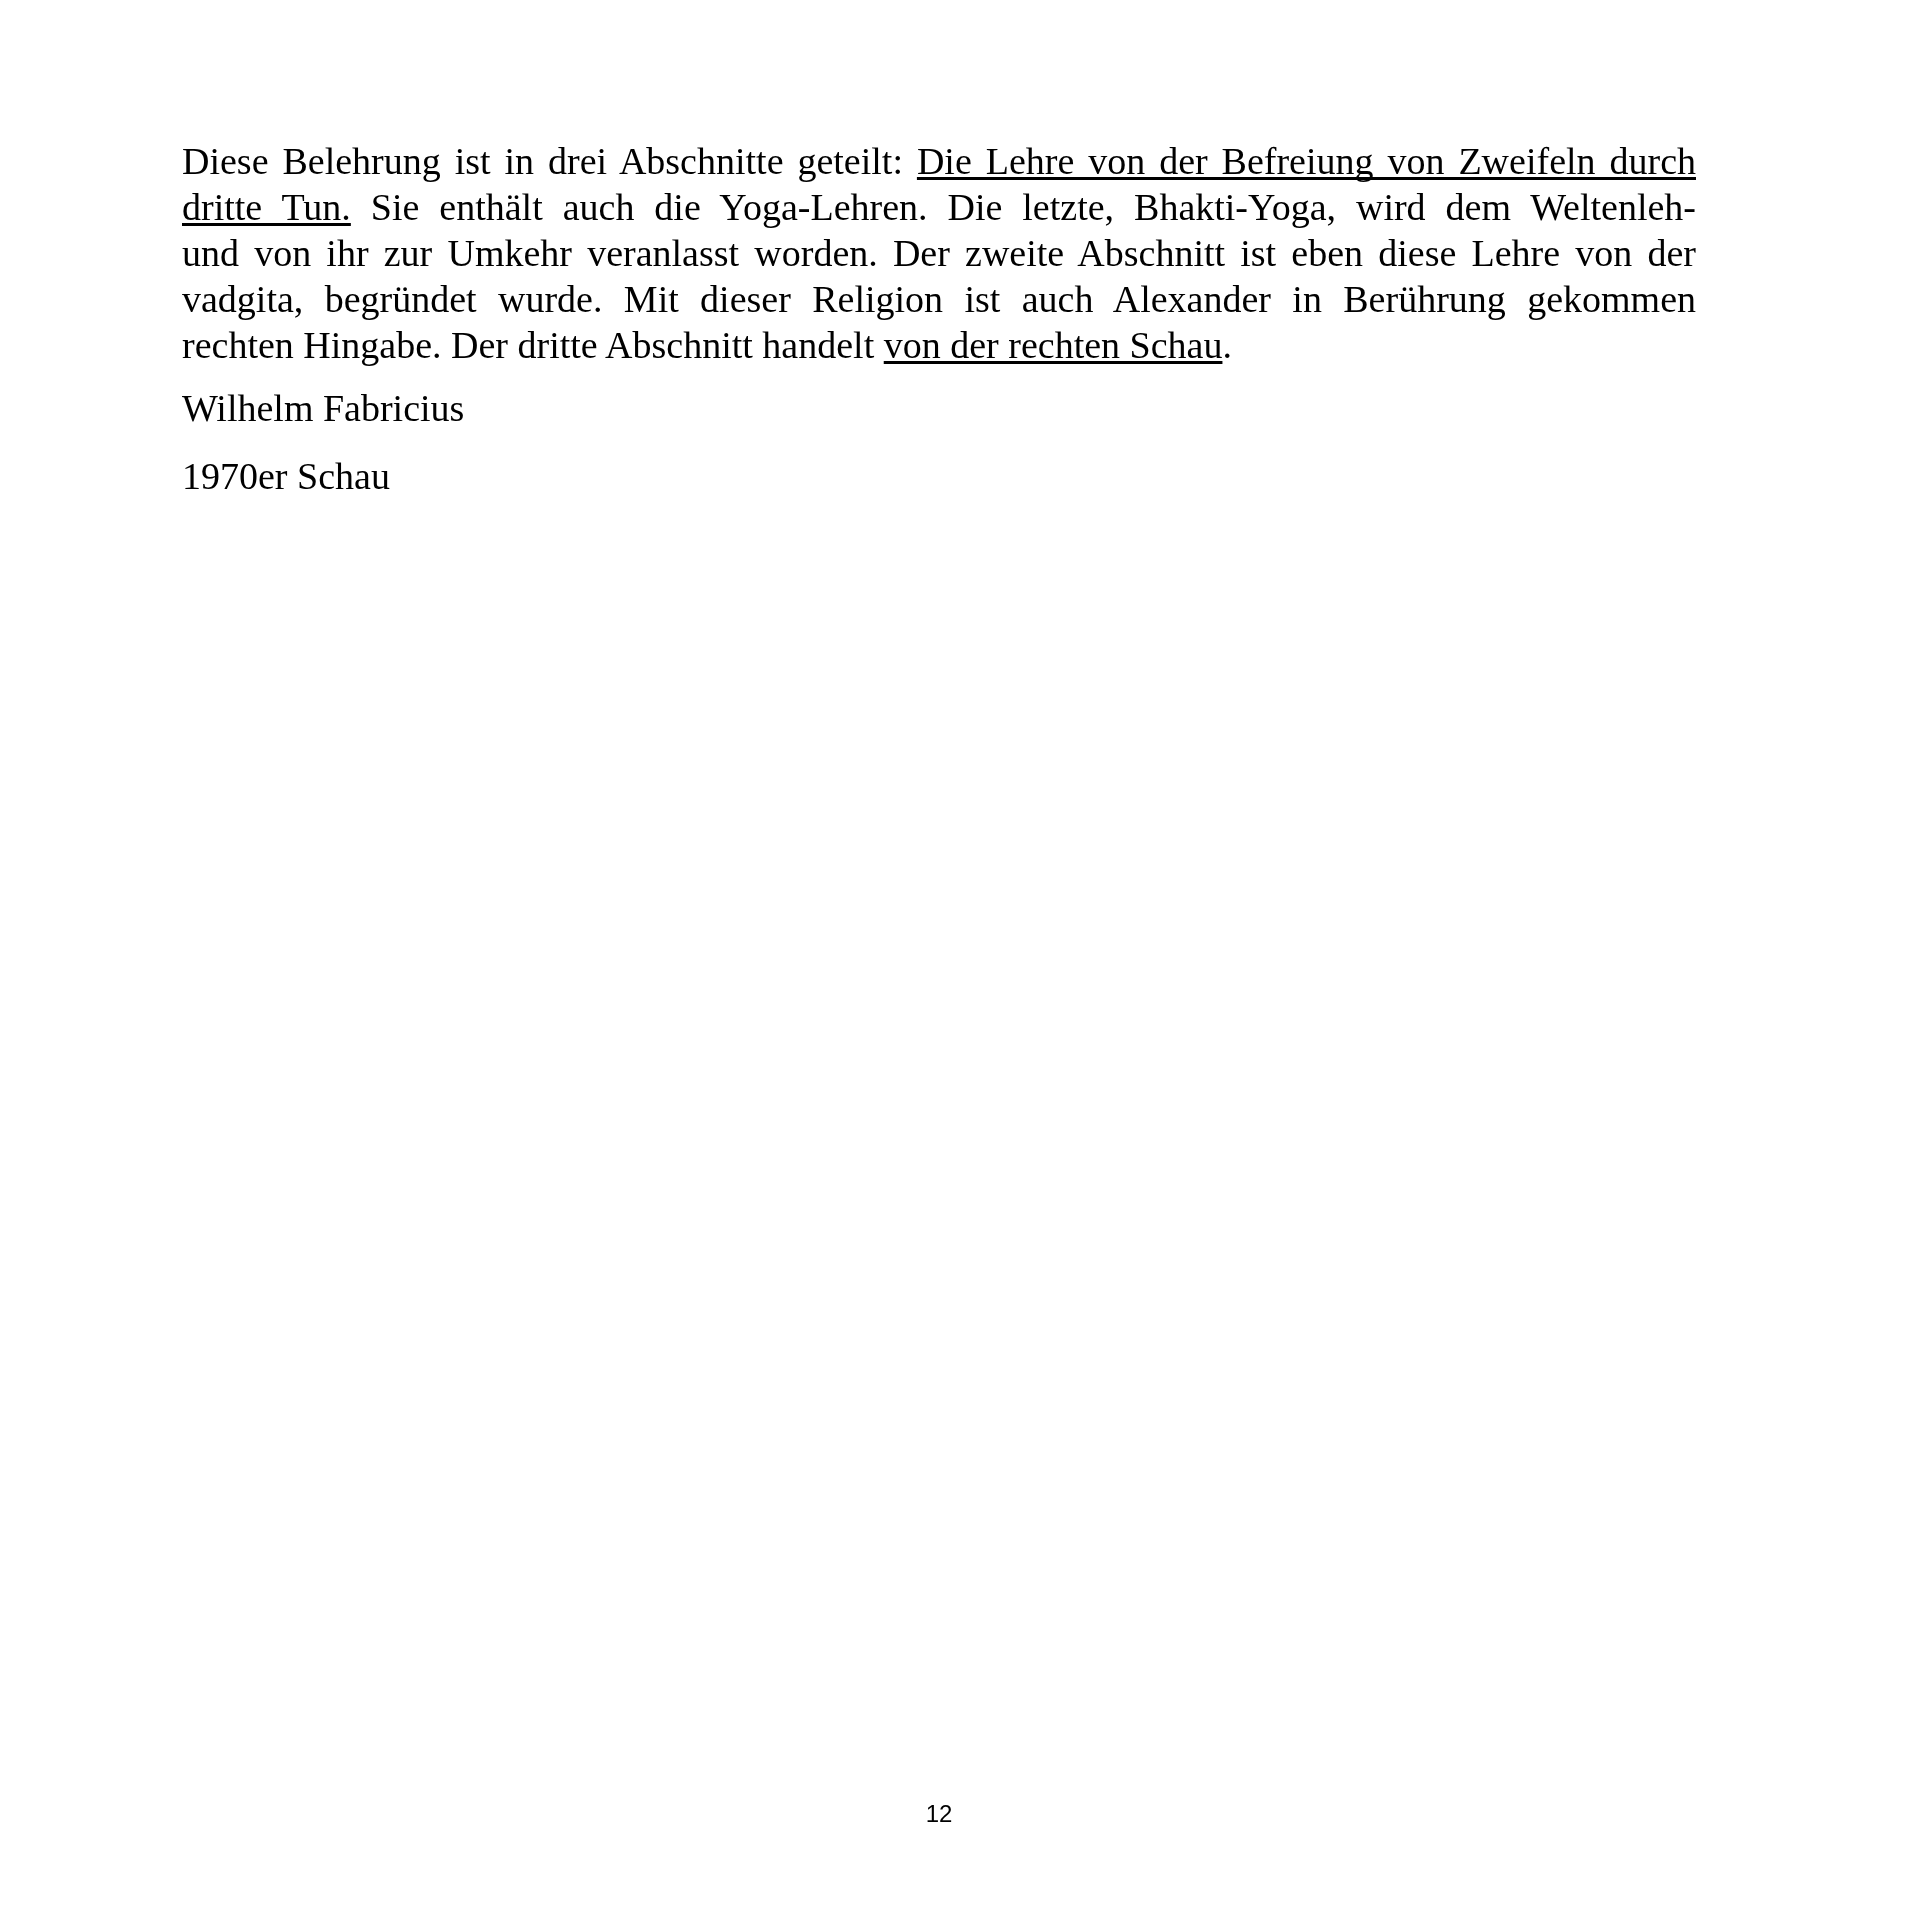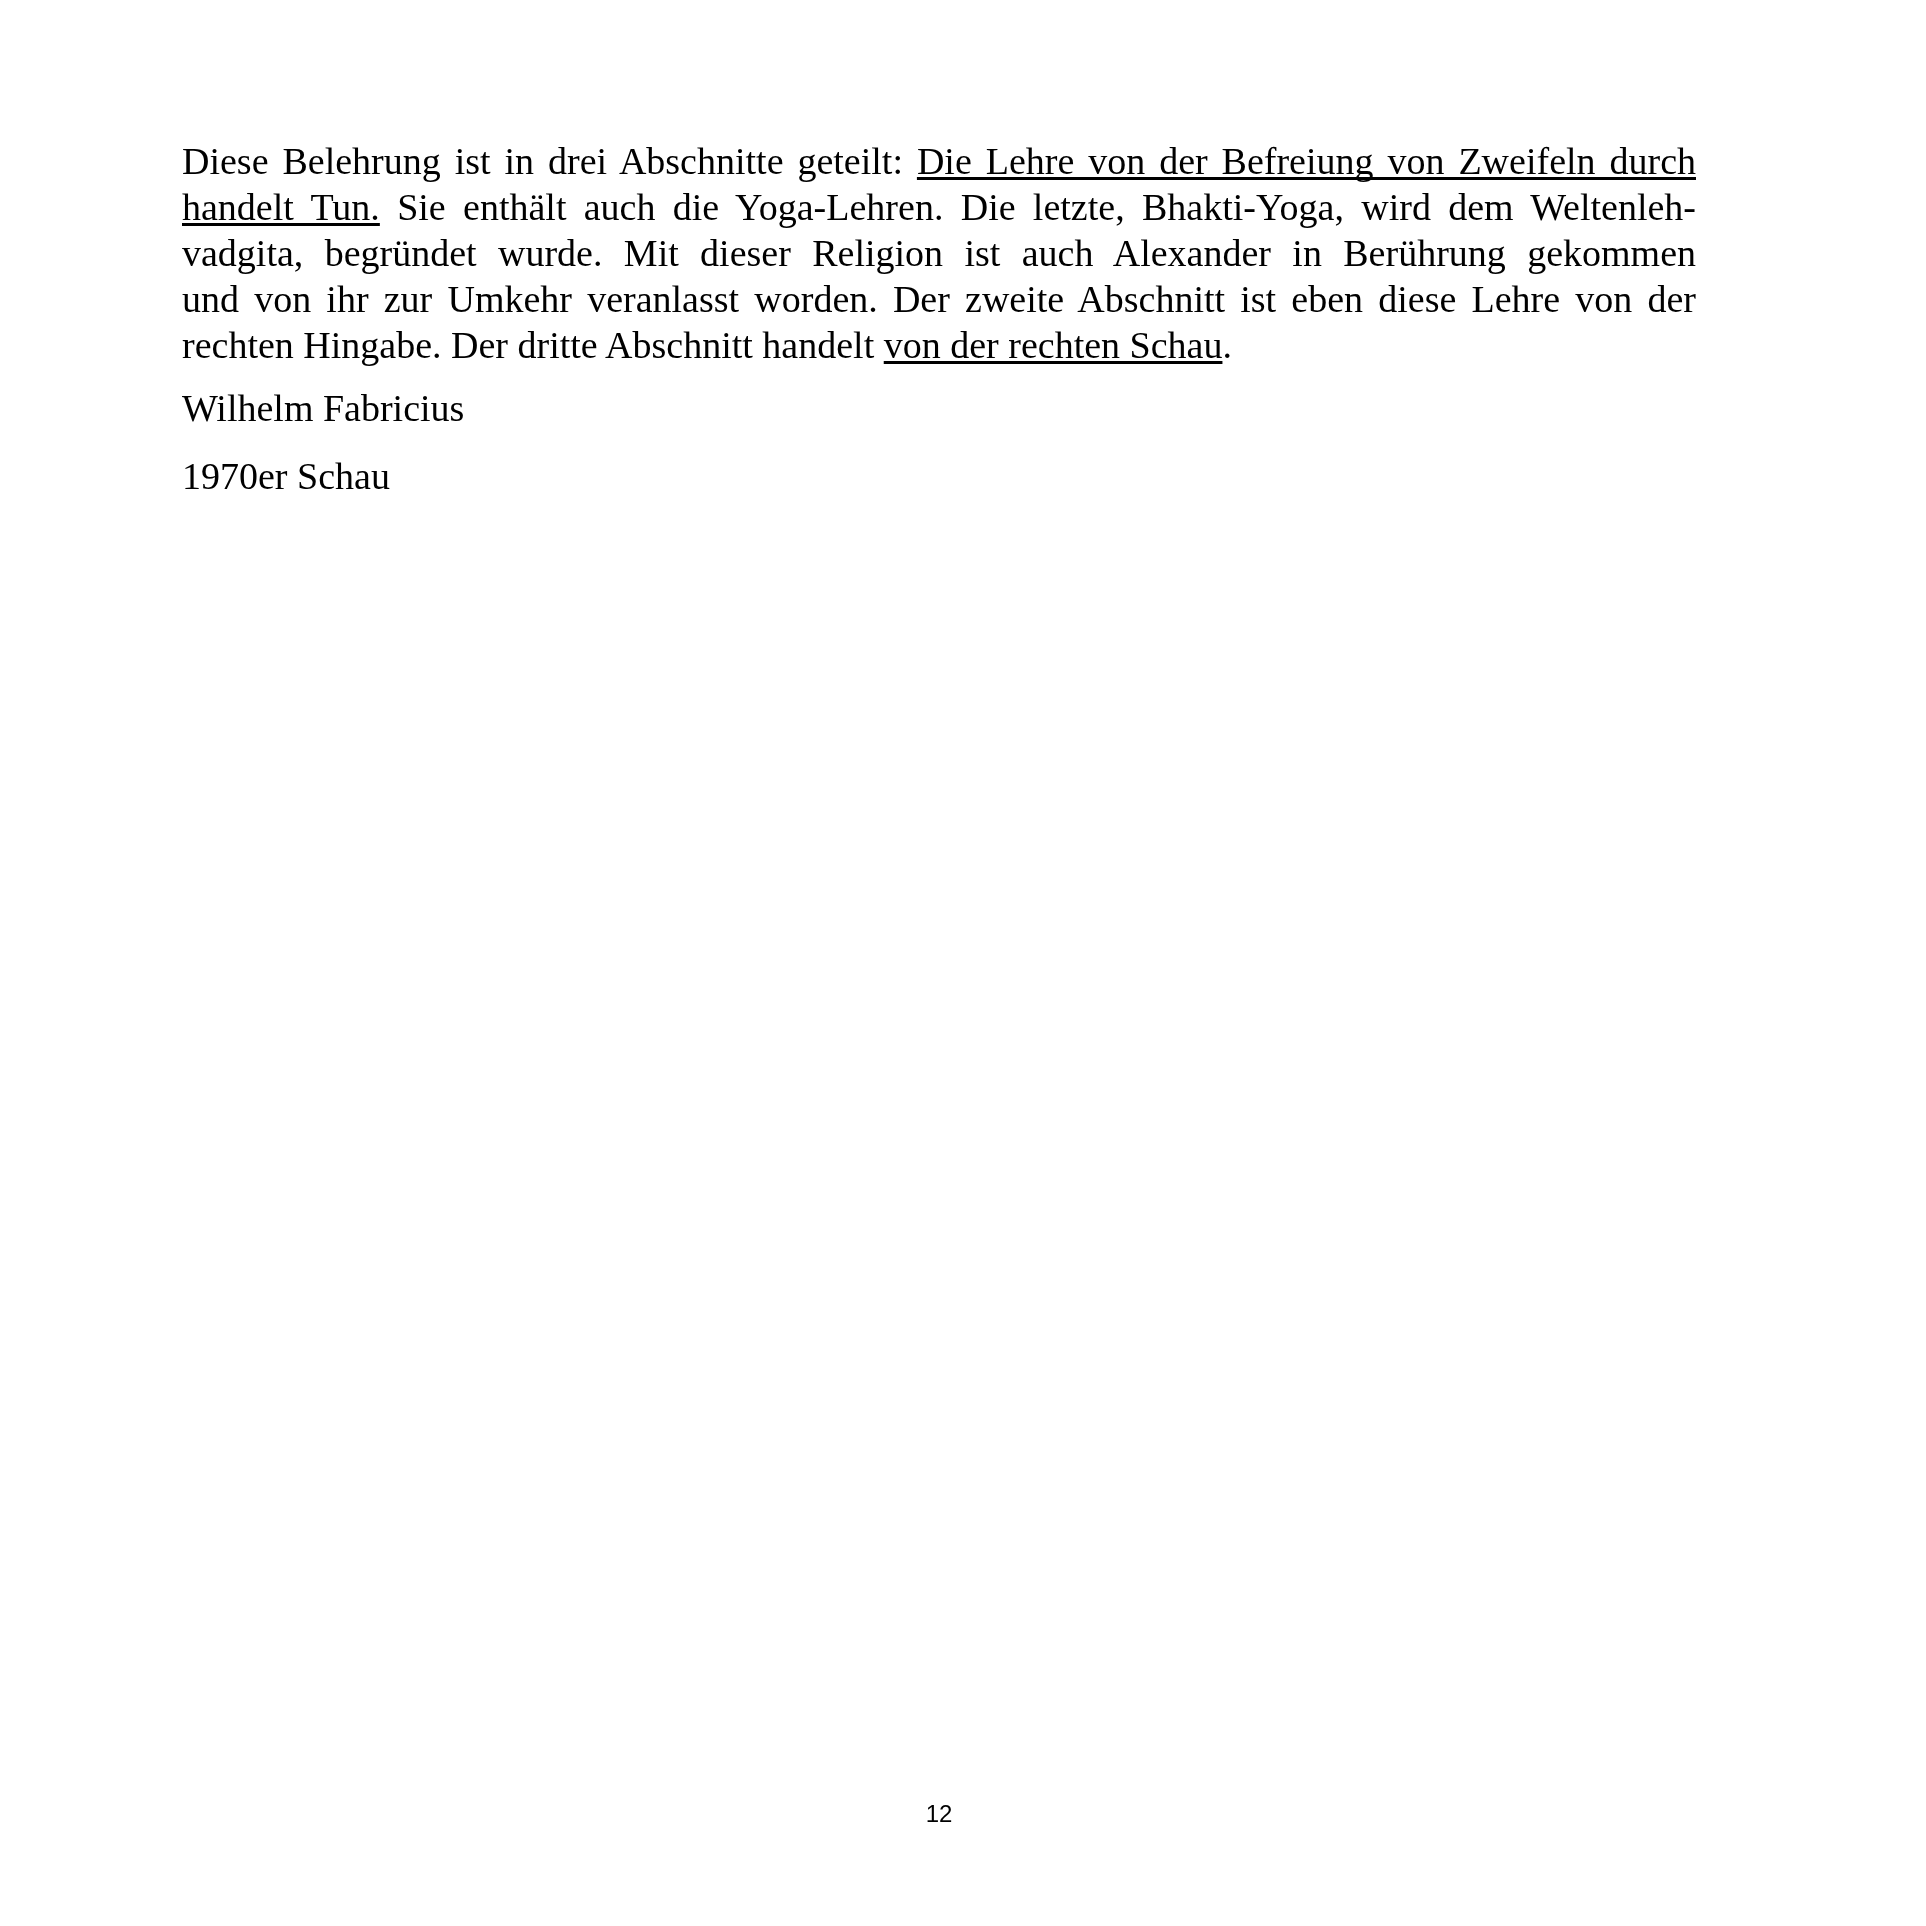--- a/index.html
+++ b/index.html
@@ -57,23 +57,23 @@
     color: #000000;
   }
 </style>
 </head>
 <body>
 
 <div class="page">
   <div class="content">
     <div>
         <div class="pline"><span>Diese Belehrung ist in drei Abschnitte geteilt: </span><span class="u">Die Lehre von der Befreiung von Zweifeln durch</span></div>
-        <div class="pline"><span class="u">handelt Tun.</span><span> Sie enthält auch die Yoga-Lehren. Die letzte, Bhakti-Yoga, wird dem Weltenleh-</span></div>
+        <div class="pline"><span class="u">dritte Tun.</span><span> Sie enthält auch die Yoga-Lehren. Die letzte, Bhakti-Yoga, wird dem Weltenleh-</span></div>
+        <div class="pline"><span>und von ihr zur Umkehr veranlasst worden. Der zweite Abschnitt ist eben diese Lehre von der</span></div>
         <div class="pline"><span>vadgita, begründet wurde. Mit dieser Religion ist auch Alexander in Berührung gekommen</span></div>
-        <div class="pline"><span>und von ihr zur Umkehr veranlasst worden. Der zweite Abschnitt ist eben diese Lehre von der</span></div>
         <div class="pline last"><span>rechten Hingabe. Der dritte Abschnitt handelt </span><span class="u">von der rechten Schau</span><span>.</span></div>
       </div>
     <div class="sig-line">Wilhelm Fabricius</div>
     <div class="date-line">1970er Schau</div>
   </div>
   <div class="pagenum">12</div>
 </div>
 
 
 </body></html>

